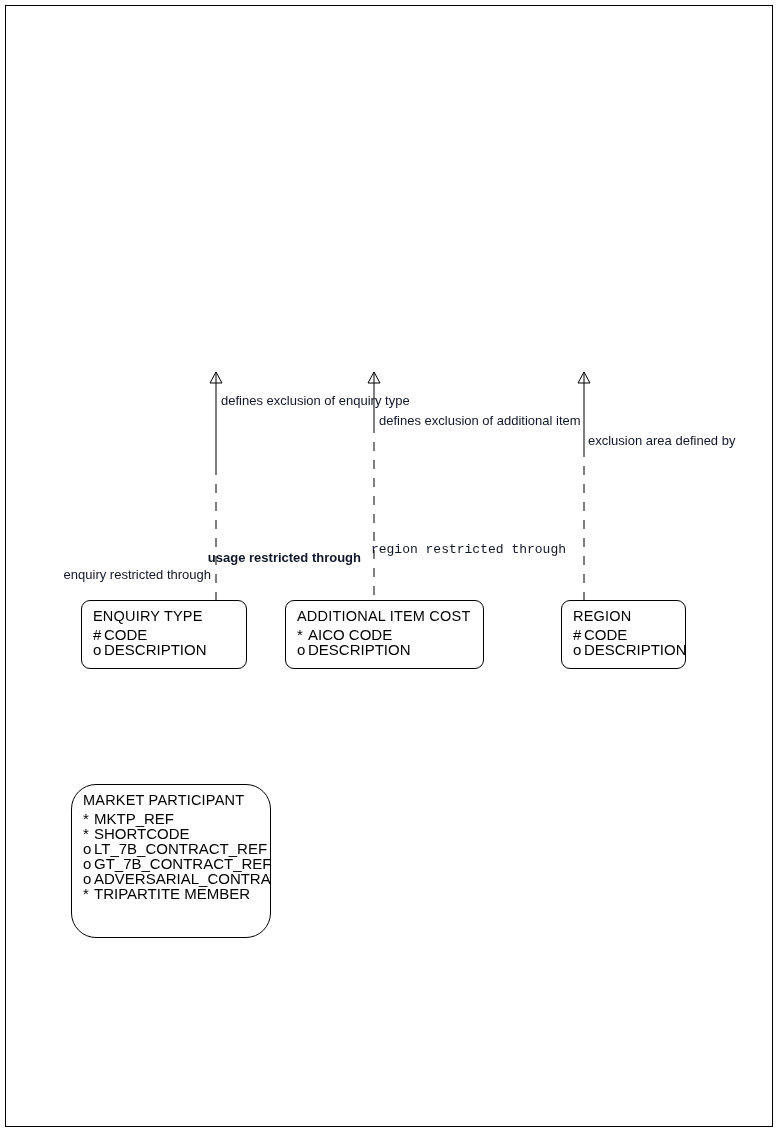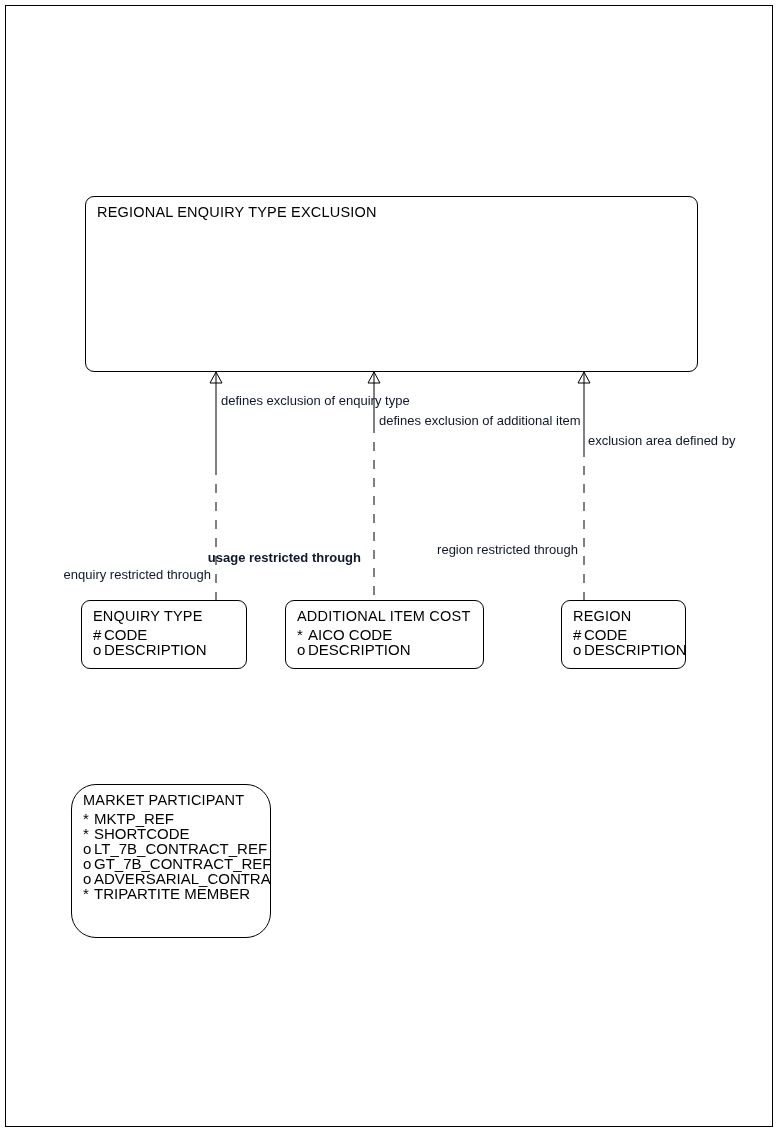--- a/index.html
+++ b/index.html
@@ -105,23 +105,20 @@
     <g>
       <line x1="584" y1="372" x2="578" y2="383" stroke="#000" stroke-width="1"></line>
       <line x1="584" y1="372" x2="584" y2="383" stroke="#000" stroke-width="1"></line>
       <line x1="584" y1="372" x2="590" y2="383" stroke="#000" stroke-width="1"></line>
       <line x1="578" y1="383" x2="590" y2="383" stroke="#000" stroke-width="1"></line>
       <line x1="584" y1="383" x2="584" y2="448" stroke="#000" stroke-width="1"></line>
       <line x1="584" y1="448" x2="584" y2="600" stroke="#000" stroke-width="1" stroke-dasharray="9 9"></line>
     </g>
   </svg>
 
-  <div class="entity" style="left:85px; top:196px; width:613px; height:176px;">
-    <div class="entity-name">REGIONAL ENQUIRY TYPE EXCLUSION</div>
-  </div>
 
   <div class="entity" style="left:81px; top:600px; width:166px; height:69px;">
     <div class="entity-name">ENQUIRY TYPE</div>
     <div class="attr-list">
       <div class="attr-row">
         <span class="attr-marker">#</span><span>CODE</span>
       </div>
       <div class="attr-row">
         <span class="attr-marker">o</span><span>DESCRIPTION</span>
       </div>
@@ -175,19 +172,19 @@
       </div>
     </div>
   </div>
 
   <div class="rel-label" style="left:221px; top:393px;">defines exclusion of enquiry type</div>
 
   <div class="rel-label" style="left:379px; top:413px;">defines exclusion of additional item</div>
 
   <div class="rel-label" style="left:588px; top:433px;text-align:center;">exclusion area defined by</div>
 
-  <div class="rel-label right-align" style="left:378px; top:542px; width:200px;">region restricted through</div>
+  <div class="rel-label right-align" style="left:366px; top:542px; width:200px;font-family:Liberation Mono, monospace;">region restricted through</div>
 
   <div class="rel-label right-align" style="left:161px; top:550px; width:200px;font-weight:bold;">usage restricted through</div>
 
   <div class="rel-label right-align" style="left:11px; top:567px; width:200px;">enquiry restricted through</div>
 
 </div>
 
 </body></html>

